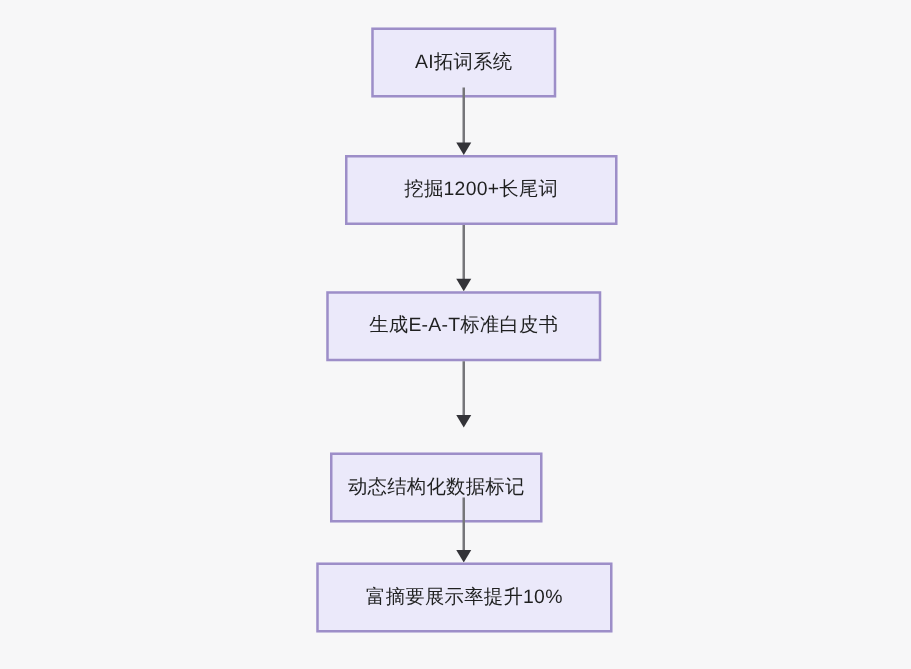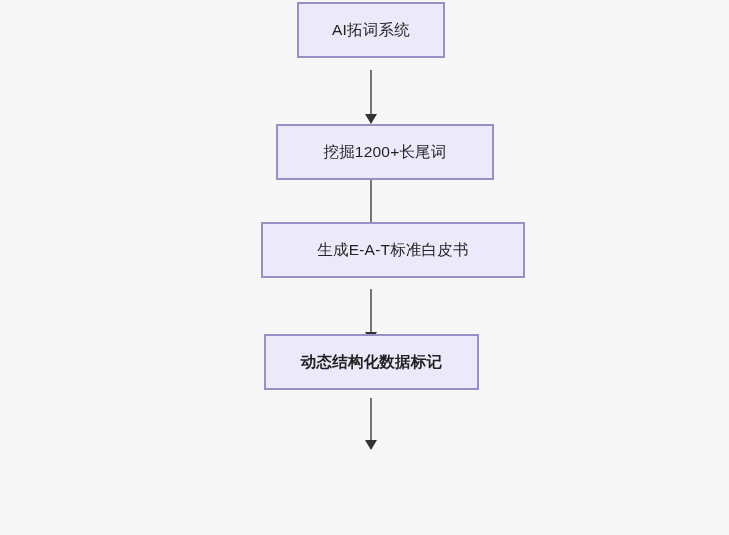--- a/index.html
+++ b/index.html
@@ -55,50 +55,53 @@
     border-left: 6px solid transparent;
     border-right: 6px solid transparent;
     border-top: 10px solid #333338;
   }
 </style>
 </head>
 <body>
 
 <div id="flow-canvas">
 
-  <div class="node" id="node-1" style="left: 297px; top: 2px; width: 148px;">
+  <div class="node" id="node-1" style="left: 297px; top: 22px; width: 148px;">
     <span class="node-label">AI拓词系统</span>
   </div>
 
   <div class="connector" id="edge-1" style="left: 365px; top: 70px; height: 54px;">
     <div class="stem" style="height: 50px;"></div>
     <div class="head" style="top: 44px;"></div>
   </div>
 
   <div class="node" id="node-2" style="left: 276px; top: 124px; width: 218px;">
     <span class="node-label">挖掘1200+长尾词</span>
   </div>
 
   <div class="connector" id="edge-2" style="left: 365px; top: 180px; height: 53px;">
     <div class="stem" style="height: 49px;"></div>
     <div class="head" style="top: 43px;"></div>
   </div>
 
-  <div class="node" id="node-3" style="left: 261px; top: 222px; width: 264px;">
+  <div class="node" id="node-3" style="left: 261px; top: 233px; width: 220px;">
     <span class="node-label">生成E-A-T标准白皮书</span>
   </div>
 
   <div class="connector" id="edge-3" style="left: 365px; top: 289px; height: 53px;">
     <div class="stem" style="height: 49px;"></div>
     <div class="head" style="top: 43px;"></div>
   </div>
 
-  <div class="node" id="node-4" style="left: 264px; top: 334px; width: 215px; font-weight: bold;">
+  <div class="node" id="node-4" style="left: 264px; top: 362px; width: 170px;">
     <span class="node-label">动态结构化数据标记</span>
   </div>
 
   <div class="connector" id="edge-4" style="left: 365px; top: 398px; height: 52px;">
     <div class="stem" style="height: 48px;"></div>
     <div class="head" style="top: 42px;"></div>
   </div>
 
+  <div class="node" id="node-5" style="left: 253px; top: 450px; width: 237px;">
+    <span class="node-label">富摘要展示率提升10%</span>
+  </div>
 
 </div>
 
 </body></html>

